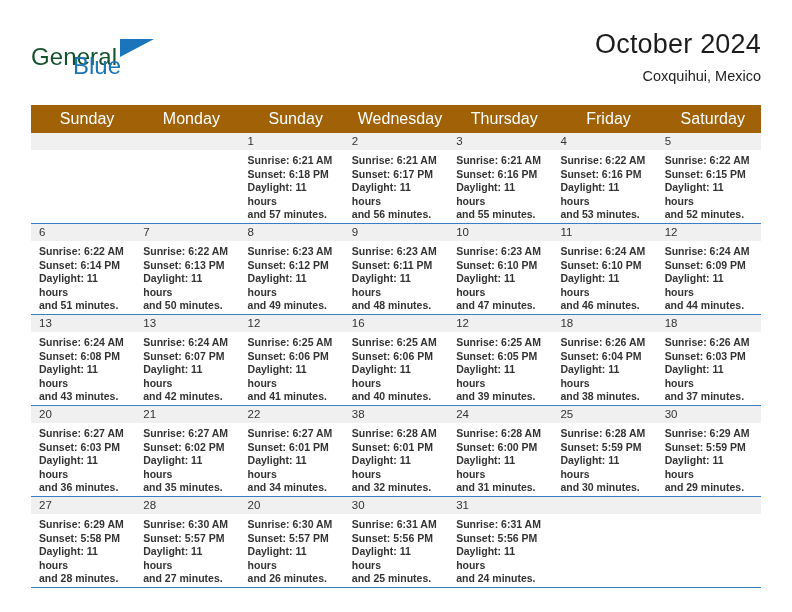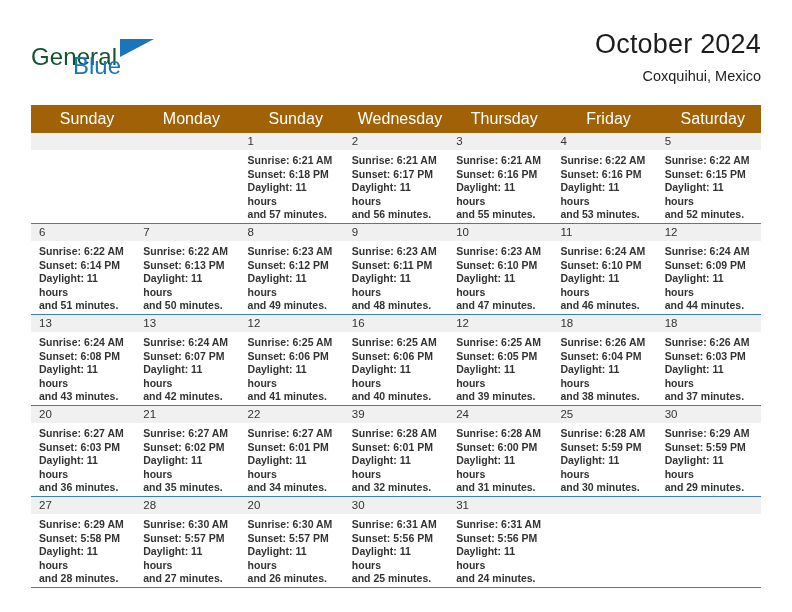--- a/index.html
+++ b/index.html
@@ -388,21 +388,21 @@
             <div class="daycell">
               <div class="daynum-band">22</div>
               <div class="dayinfo">Sunrise: 6:27 AM
 Sunset: 6:01 PM
 Daylight: 11 hours
 and 34 minutes.</div>
             </div>
           </td>
           <td>
             <div class="daycell">
-              <div class="daynum-band">39</div>
+              <div class="daynum-band">38</div>
               <div class="dayinfo">Sunrise: 6:28 AM
 Sunset: 6:01 PM
 Daylight: 11 hours
 and 32 minutes.</div>
             </div>
           </td>
           <td>
             <div class="daycell">
               <div class="daynum-band">24</div>
               <div class="dayinfo">Sunrise: 6:28 AM

